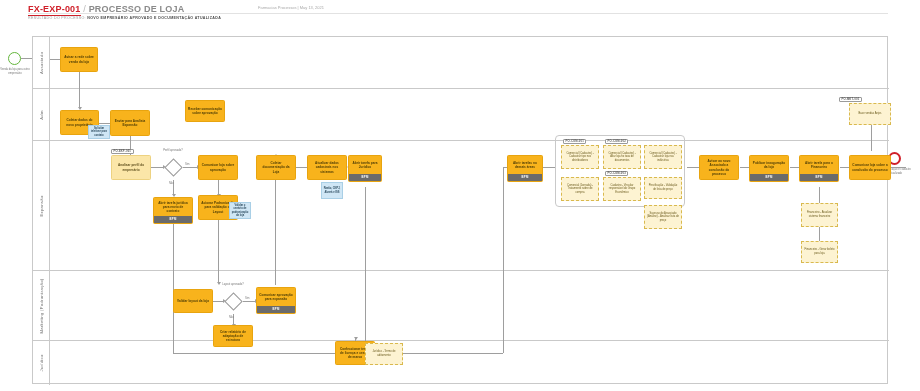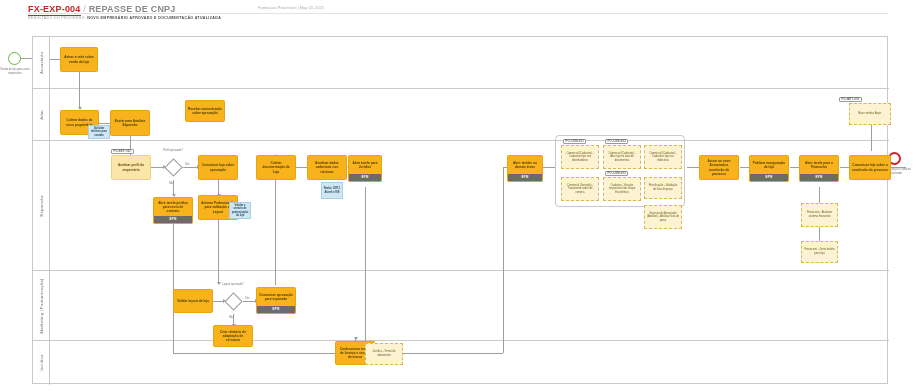--- a/index.html
+++ b/index.html
@@ -101,23 +101,23 @@
   
   .group { position:absolute; border:1px solid #c9c9c9; border-radius:4px; background:transparent; }
 </style>
 </head>
 <body>
 
 <div class="page">
 
   <div class="header">
     <div class="hdr-title">
-      <span class="hdr-code">FX-EXP-004</span>
+      <span class="hdr-code">FX-EXP-001</span>
       <span class="hdr-sep">/</span>
-      <span class="hdr-name">REPASSE DE CNPJ</span>
+      <span class="hdr-name">PROCESSO DE LOJA</span>
     </div>
     <div class="hdr-rule"></div>
     <div class="hdr-sub">
       <span>RESULTADO DO PROCESSO:</span>
       <b>NOVO EMPRESÁRIO APROVADO E DOCUMENTAÇÃO ATUALIZADA</b>
     </div>
     <div class="hdr-meta">Farmacias Processos   |   May 13, 2021</div>
   </div>
 
   <div class="event start" style="left:8px; top:52px;"></div>

